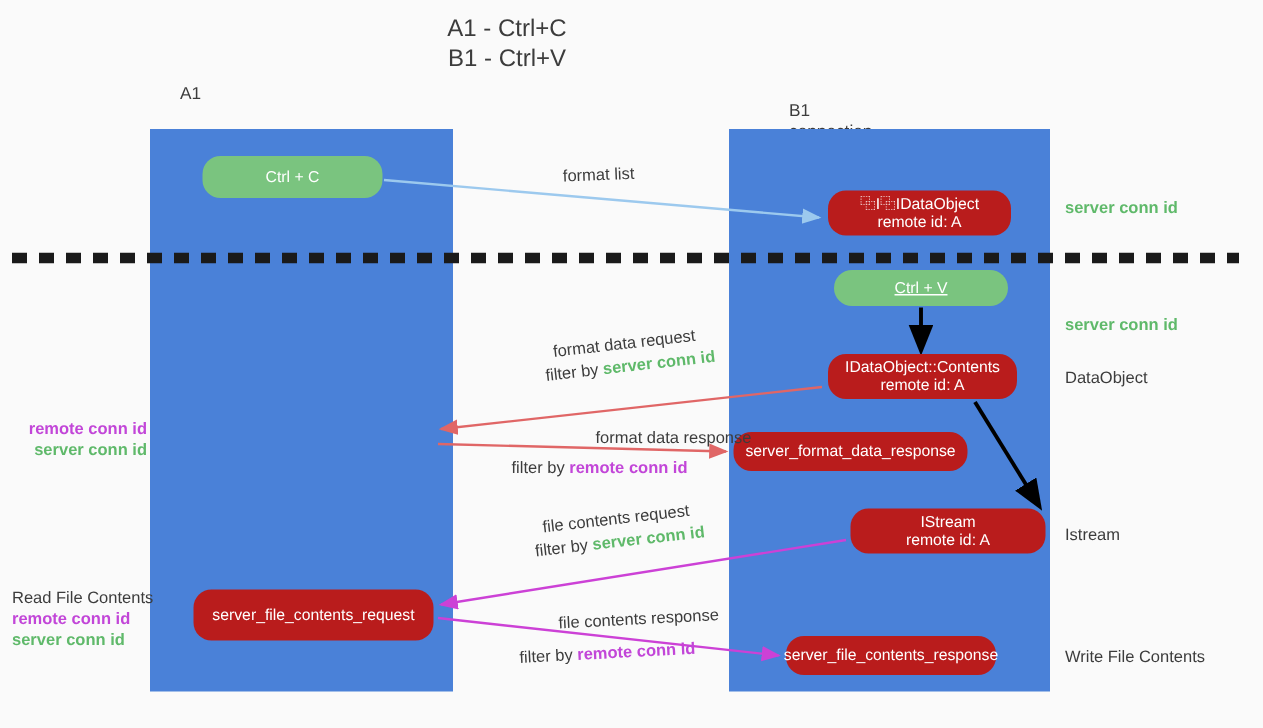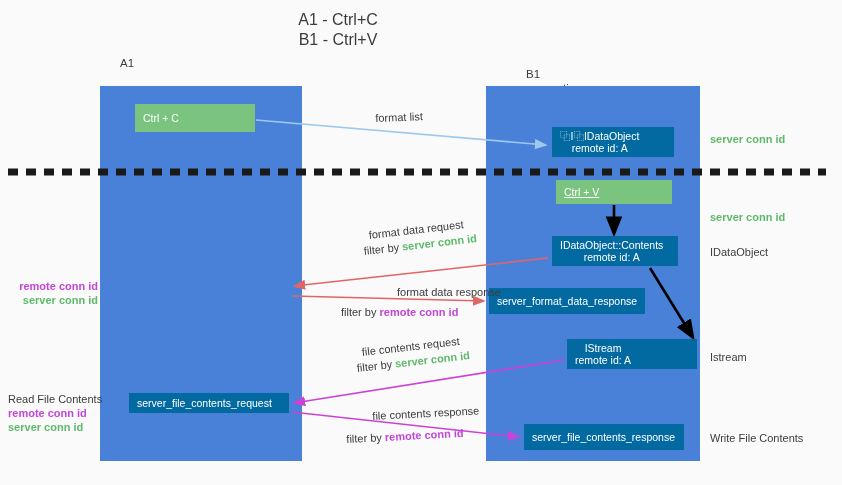--- a/index.html
+++ b/index.html
@@ -26,36 +26,37 @@
   #col-b{left:486px;top:86px;width:214px;height:375px;}
 
   .colhead{
     position:absolute;text-align:left;font-size:11.5px;line-height:14px;color:#3c3c3c;
   }
   #head-a{left:120px;top:56px;width:160px;}
   #head-b{left:526px;top:56px;width:140px;margin-top:11px;}
 
   .box{
     position:absolute;box-sizing:border-box;
-    display:flex;align-items:center;justify-content:flex-start;
+    display:flex;align-items:center;justify-content:center;
     text-align:center;color:#ffffff;font-size:10.5px;line-height:12.5px;
     padding:2px 8px;
+    border-radius:12px;
   }
   .green{background:#7ac47f;}
-  .orange{background:#0369a1;}
+  .orange{background:#b91c1c;}
 
   #box-ctrlc{left:135px;top:104px;width:120px;height:28px;}
   #box-ctrlv{left:556px;top:180px;width:116px;height:24px;text-decoration:underline;}
   #box-idataobject{left:552px;top:127px;width:122px;height:30px;}
   #box-getdata{left:552px;top:236px;width:126px;height:30px;}
   #box-istream{left:567px;top:339px;width:130px;height:30px;}
   #box-fmt-req{left:129px;top:276px;width:160px;height:26px;}
   #box-fmt-resp{left:489px;top:288px;width:156px;height:26px;}
-  #box-file-req{left:129px;top:393px;width:160px;height:20px;}
-  #box-file-resp{left:524px;top:424px;width:160px;height:26px;}
+  #box-file-req{left:129px;top:393px;width:160px;height:34px;}
+  #box-file-resp{left:524px;top:424px;width:140px;height:26px;}
 
   .lbl{position:absolute;font-size:11px;line-height:14px;color:#3c3c3c;white-space:nowrap;}
   .green-t{color:#5fb96a;font-weight:bold;}
   .purple-t{color:#c246d8;font-weight:bold;}
 
   #lbl-scid-1{left:710px;top:132px;}
   #lbl-scid-2{left:710px;top:210px;}
   #lbl-dataobject{left:710px;top:245px;}
   #lbl-istream{left:710px;top:350px;}
   #lbl-writefile{left:710px;top:431px;}
@@ -166,21 +167,21 @@
   <div class="box orange" id="box-file-req">
     <span>server_file_contents_request</span>
   </div>
 
   <div class="box orange" id="box-file-resp">
     <span>server_file_contents_response</span>
   </div>
 
   <div class="lbl green-t" id="lbl-scid-1">server conn id</div>
   <div class="lbl green-t" id="lbl-scid-2">server conn id</div>
-  <div class="lbl" id="lbl-dataobject">IDataObject</div>
+  <div class="lbl" id="lbl-dataobject">DataObject</div>
   <div class="lbl" id="lbl-istream">Istream</div>
   <div class="lbl" id="lbl-writefile">Write File Contents</div>
 
   <div class="lbl" id="lbl-left-1">
     <div class="purple-t">remote conn id</div>
     <div class="green-t">server conn id</div>
   </div>
 
   <div class="lbl" id="lbl-left-2">
     <div>Read File Contents</div>

